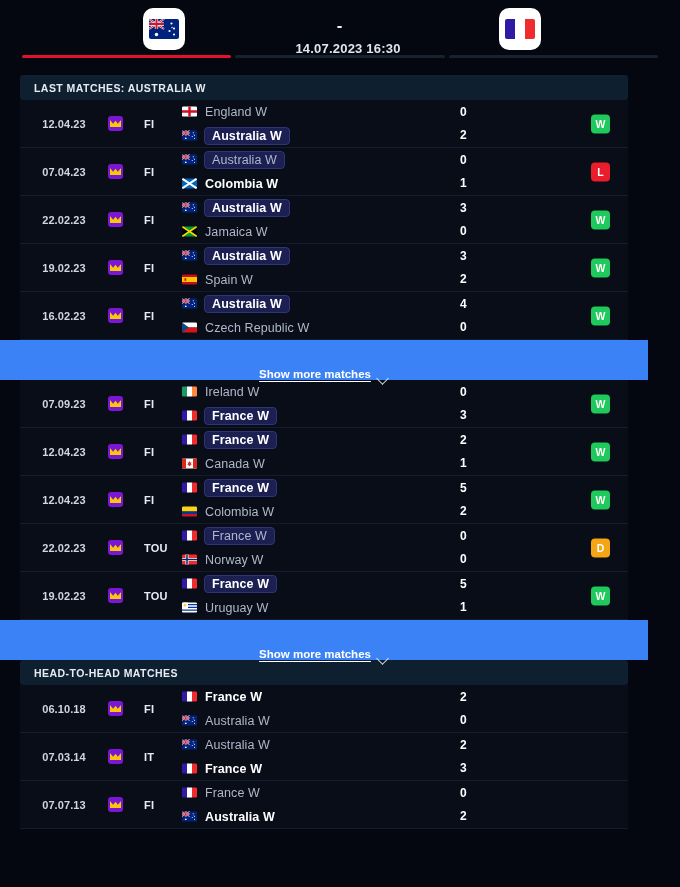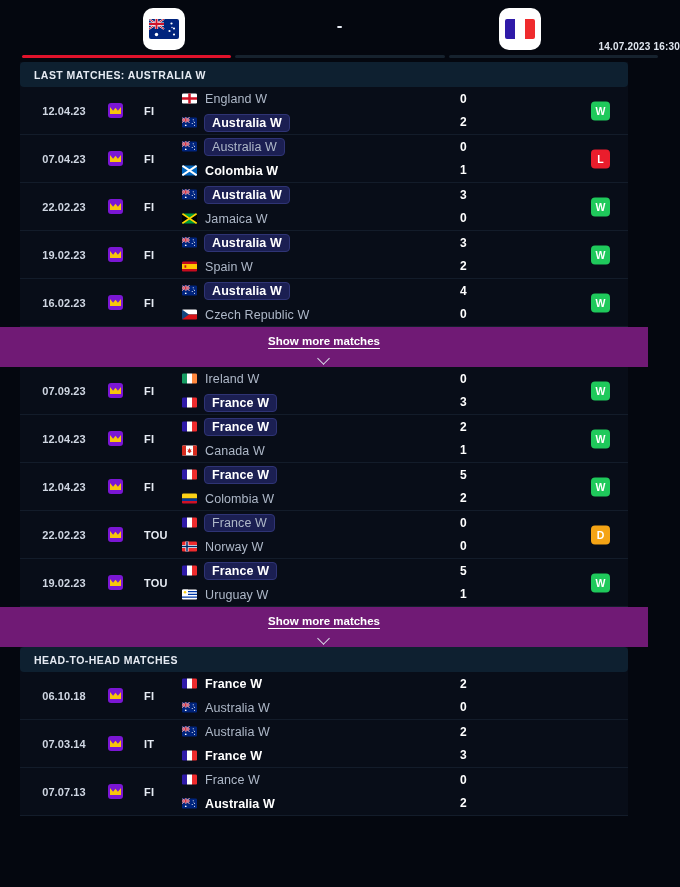--- a/index.html
+++ b/index.html
@@ -26,34 +26,34 @@
   .flag-badge.home { left: 143px; }
   .flag-badge.away { left: 499px; }
   .flag-badge svg { display: block; border-radius: 2px; }
   .score-dash {
     position: absolute; left: 0; right: 0; top: 16px;
     text-align: center; color: #e9edf5;
     font-size: 17px; font-weight: 700; letter-spacing: 1px;
   }
   .match-datetime {
     position: absolute; left: 16px; right: 0; top: 41px;
-    text-align: right; color: #dfe5ee;
-    font-size: 10px; font-weight: 700; letter-spacing: .2px;
+    text-align: center; color: #dfe5ee;
+    font-size: 13px; font-weight: 700; letter-spacing: .2px;
   }
 
   
   .tabstrip {
     position: absolute; top: 55px; left: 0; width: 680px; height: 7px;
     display: flex; gap: 4px; padding: 0 22px;
   }
   .tab-underline { flex: 1; height: 3px; border-radius: 2px; background: #16222e; }
   .tab-underline.active { background: #e1122b; }
 
   
-  .content { position: absolute; top: 62px; left: 0; width: 648px; }
+  .content { position: absolute; top: 75px; left: 0; width: 648px; }
 
   .panel { margin: 0 20px; background: #080d18; }
 
   .section-head {
     height: 25px; background: #0e2030;
     border-radius: 4px;
     display: flex; align-items: center;
     padding: 0 14px;
     color: #e6ebf3;
     font-size: 10.5px; font-weight: 700; letter-spacing: .45px;
@@ -134,22 +134,22 @@
   .res-badge {
     width: 19px; height: 19px; border-radius: 4px;
     display: flex; align-items: center; justify-content: center;
     color: #ffffff; font-size: 10.5px; font-weight: 700;
   }
   .res-W { background: #1fc95b; }
   .res-L { background: #ea1d2c; }
   .res-D { background: #f5a415; }
 
   .showmore {
-    height: 40px; display: flex; align-items: center; justify-content: center;
-    gap: 7px; background: #701a75; flex-direction: column;
+    height: 40px; display: flex; align-items: flex-end; justify-content: center;
+    gap: 7px; background: #3b82f6;
   }
   .showmore-text {
     color: #ffffff; font-size: 11.5px; font-weight: 700;
     text-decoration: underline; text-underline-offset: 3px;
   }
   .chev {
     width: 11px; height: 6px; position: relative; display: inline-block;
   }
   .chev::before {
     content: ""; position: absolute; left: 0; top: 0;

